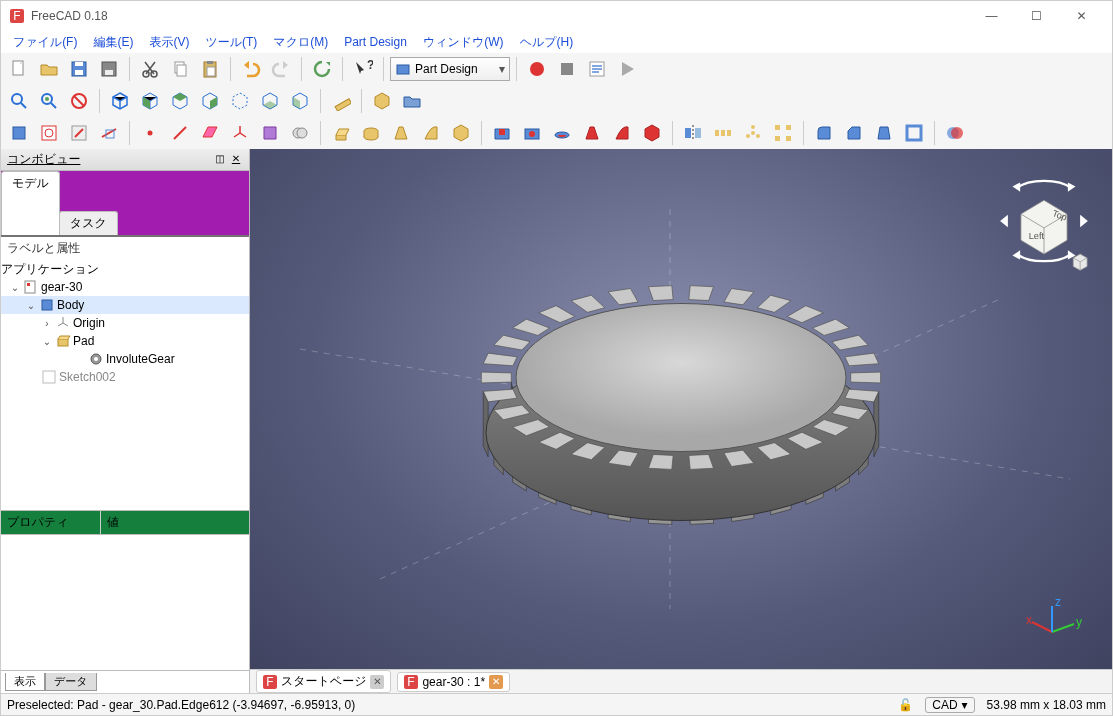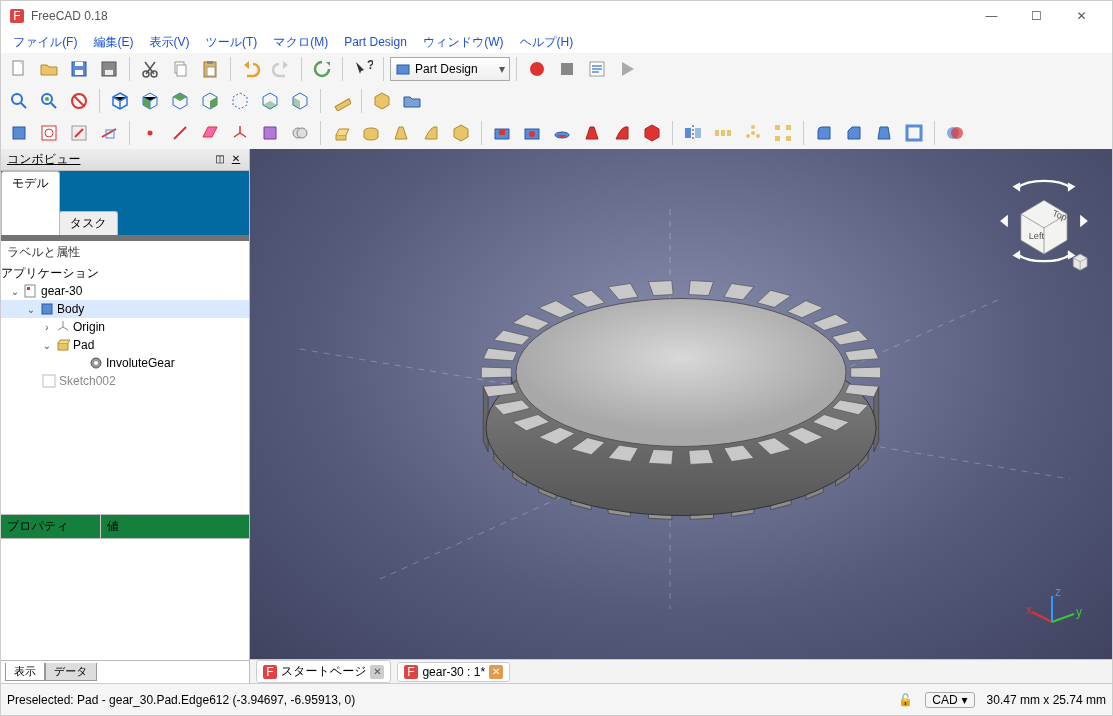--- a/index.html
+++ b/index.html
@@ -15,21 +15,21 @@
 .tb-sep { width:1px; height:24px; background:#ccc; margin:0 4px; }
 .tb-btn { width:28px; height:28px; display:flex;align-items:center;justify-content:center; border:1px solid transparent; border-radius:2px;}
 .tb-btn svg { width:20px; height:20px; }
 .workbench-sel { height:24px; border:1px solid #aaa; background:linear-gradient(#fff,#eee); display:flex;align-items:center; padding:0 18px 0 4px; position:relative; min-width:120px;}
 .workbench-sel:after{content:"▾"; position:absolute; right:4px; color:#555;}
 .main { flex:1; display:flex; min-height:0; }
 .sidebar { width:249px; display:flex; flex-direction:column; border-right:1px solid #bbb; background:#fff;}
 .pane-title { background:linear-gradient(#eee,#ddd); padding:2px 6px; display:flex; align-items:flex-start; border-bottom:1px solid #bbb;text-decoration:underline;}
 .pane-title .spacer{flex:1;}
 .pane-title .pbtn{width:14px;height:14px;display:flex;align-items:center;justify-content:center;font-size:10px;margin-left:2px;}
-.tabs { display:flex; border-bottom:6px solid #737373; background:#0369a1;text-align:right;}
+.tabs { display:flex; border-bottom:2px solid #737373; background:#a21caf;text-align:right;}
 .tabs .tab { padding:3px 10px; border:1px solid #bbb; border-bottom:none; background:#fff; margin-right:-1px; border-radius:3px 3px 0 0;}
 .tabs .tab.inactive{background:#eee;margin-top:40px;}
 .section-head { padding:3px 6px; color:#333; }
 .tree-area { height: 250px; overflow:auto;}
 .tree-row { display:flex; align-items:center; height:18px; padding-left:4px; gap:2px;}
 .tree-row .caret{width:12px;text-align:center;color:#555;font-size:10px;}
 .tree-row .ticon{width:16px;height:16px;display:flex;align-items:center;justify-content:center;}
 .tree-row.sel { background:#dbe9ff; }
 .tree-row.dim { color:#888; }
 .prop-head { display:flex; border-top:1px solid #bbb; border-bottom:1px solid #bbb; background:#15803d;}
@@ -41,21 +41,21 @@
 .subtab.inactive{background:#ddd;}
 .viewport-wrap { flex:1; display:flex; flex-direction:column; min-width:0;}
 .viewport { flex:1; position:relative; background: radial-gradient(ellipse at 50% 40%, #8a8fb0 0%, #555a7a 60%, #3f4360 100%); overflow:hidden;}
 .gear { position:absolute; left:50%; top:48%; transform:translate(-50%,-50%); }
 .navcube { position:absolute; top:12px; right:18px; width:100px; height:120px; display:flex;align-items:center;justify-content:center;}
 .axes { position:absolute; bottom:16px; right:30px; }
 .doc-tabs { height:24px; background:#f3f3f3; border-top:1px solid #ccc; display:flex; align-items:center; padding:0 6px; gap:6px;}
 .doc-tab { display:flex; align-items:center; gap:4px; padding:2px 6px; border:1px solid #ccc; border-radius:3px; background:#fff;}
 .doc-tab .close{width:14px;height:14px;background:#e39a4f;color:#fff;font-size:10px;display:flex;align-items:center;justify-content:center;border-radius:2px;}
 .doc-tab .close.grey{background:#ccc;color:#555;}
-.statusbar { height:32px; background:#f5f5f5; border-top:1px solid #ccc; display:flex; align-items:center; padding:0 6px; gap:12px; }
+.statusbar { height:22px; background:#f5f5f5; border-top:1px solid #ccc; display:flex; align-items:center; padding:0 6px; gap:12px; }
 .statusbar .spacer{flex:1;}
 .cad-ind{border:1px solid #aaa;border-radius:3px;padding:0 6px;display:flex;align-items:flex-start;gap:4px;}
 </style>
 </head>
 <body>
 
 <div class="titlebar">
   <span class="app-icon">
     <svg viewBox="0 0 16 16">
         <rect x="1" y="1" width="14" height="14" fill="#d44" rx="2"></rect>
@@ -688,14 +688,14 @@
 </div>
 
 <div class="statusbar">
   <span>Preselected: Pad - gear_30.Pad.Edge612 (-3.94697, -6.95913, 0)</span>
   <span class="spacer"></span>
   <span>🔓</span>
   <span class="cad-ind">
       <span>CAD</span>
       <span>▾</span>
     </span>
-  <span>30.47 mm x 25.74 mm</span>
+  <span>53.98 mm x 18.03 mm</span>
 </div>
 
 </body></html>

